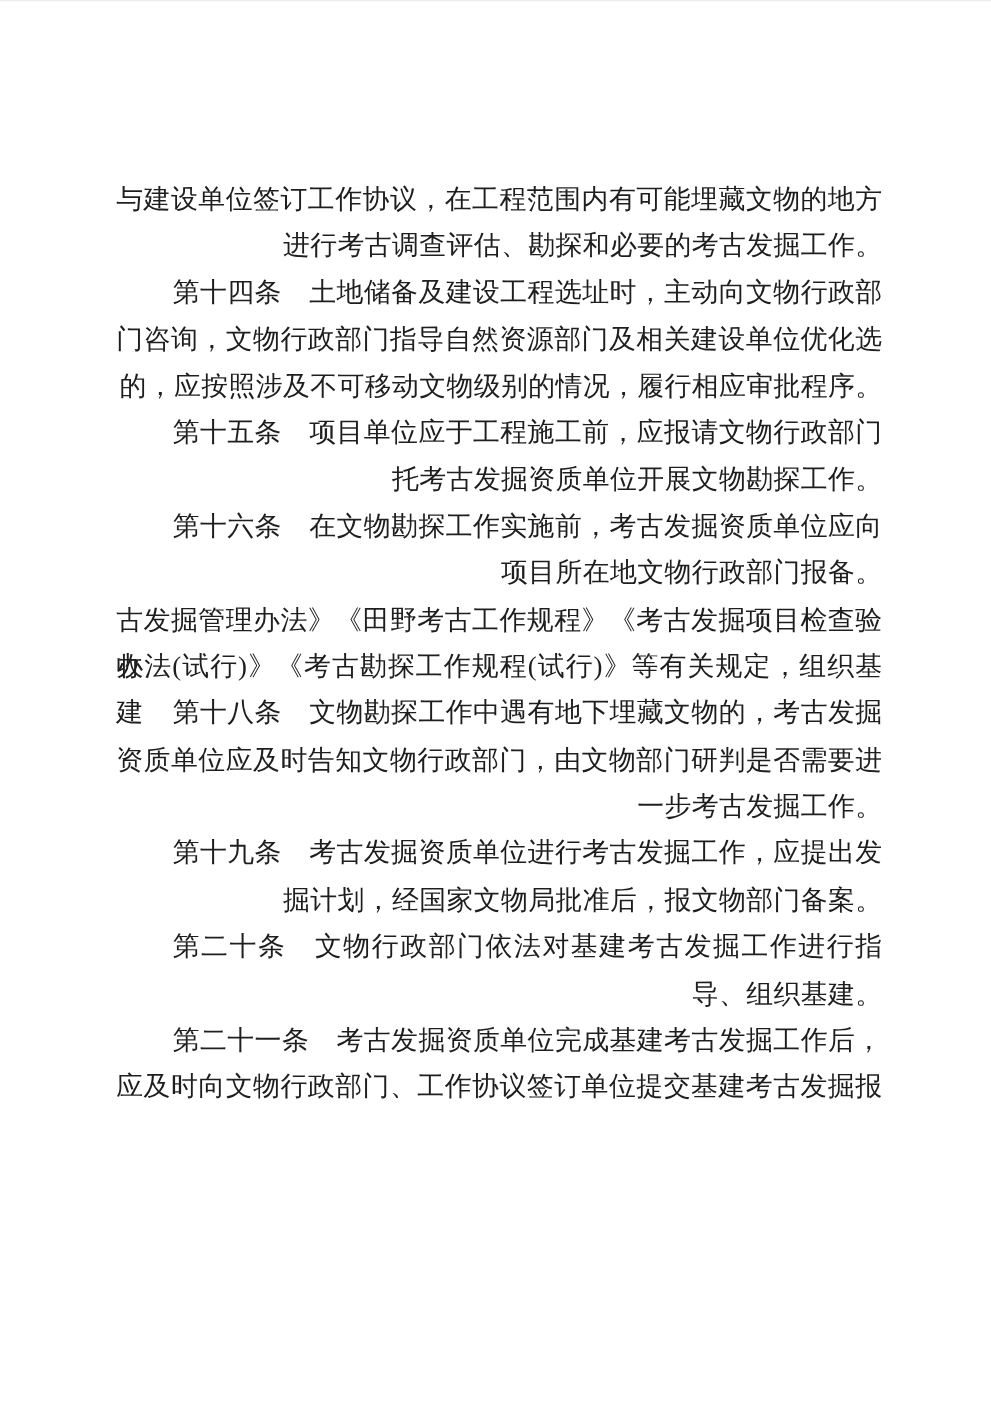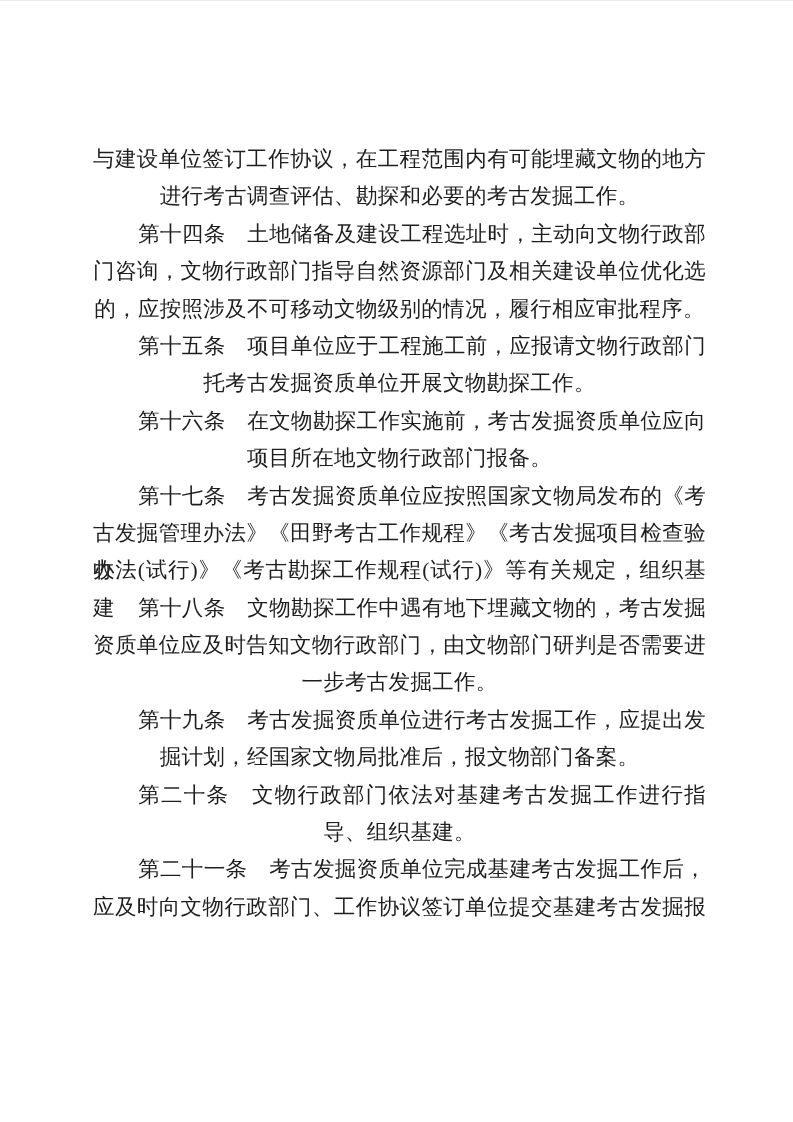--- a/index.html
+++ b/index.html
@@ -25,21 +25,21 @@
     width: 613px;
   }
   .line {
     height: 37.4px;
     line-height: 37.4px;
     font-size: 21.5px;
     color: #1e1e1e;
     letter-spacing: 0.3px;
     white-space: nowrap;
     overflow: visible;
-    text-align: center;
+    text-align: right;
   }
   .line.justify {
     white-space: normal;
     text-align: justify;
     text-align-last: justify;
     text-justify: inter-character;
   }
   .line.indent {
     text-indent: 2.1em;
   }
@@ -51,21 +51,20 @@
   <div class="text-block" id="text-block">
       <div class="line justify">与建设单位签订工作协议，在工程范围内有可能埋藏文物的地方</div>
       <div class="line">进行考古调查评估、勘探和必要的考古发掘工作。</div>
       <div class="line justify indent">第十四条　土地储备及建设工程选址时，主动向文物行政部</div>
       <div class="line justify">门咨询，文物行政部门指导自然资源部门及相关建设单位优化选</div>
       <div class="line">的，应按照涉及不可移动文物级别的情况，履行相应审批程序。</div>
       <div class="line justify indent">第十五条　项目单位应于工程施工前，应报请文物行政部门</div>
       <div class="line">托考古发掘资质单位开展文物勘探工作。</div>
       <div class="line justify indent">第十六条　在文物勘探工作实施前，考古发掘资质单位应向</div>
       <div class="line">项目所在地文物行政部门报备。</div>
-      <div class="line justify indent">第十七条　考古发掘资质单位应按照国家文物局发布的《考</div>
       <div class="line justify">古发掘管理办法》《田野考古工作规程》《考古发掘项目检查验收</div>
       <div class="line justify">办法(试行)》《考古勘探工作规程(试行)》等有关规定，组织基建</div>
       <div class="line justify indent">第十八条　文物勘探工作中遇有地下埋藏文物的，考古发掘</div>
       <div class="line justify">资质单位应及时告知文物行政部门，由文物部门研判是否需要进</div>
       <div class="line">一步考古发掘工作。</div>
       <div class="line justify indent">第十九条　考古发掘资质单位进行考古发掘工作，应提出发</div>
       <div class="line">掘计划，经国家文物局批准后，报文物部门备案。</div>
       <div class="line justify indent">第二十条　文物行政部门依法对基建考古发掘工作进行指</div>
       <div class="line">导、组织基建。</div>
       <div class="line justify indent">第二十一条　考古发掘资质单位完成基建考古发掘工作后，</div>

